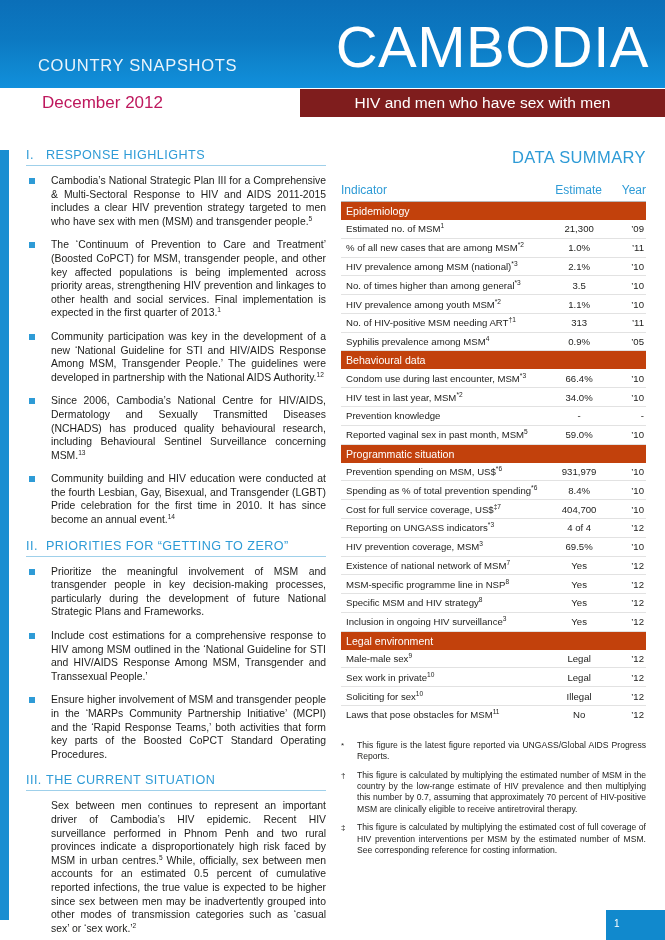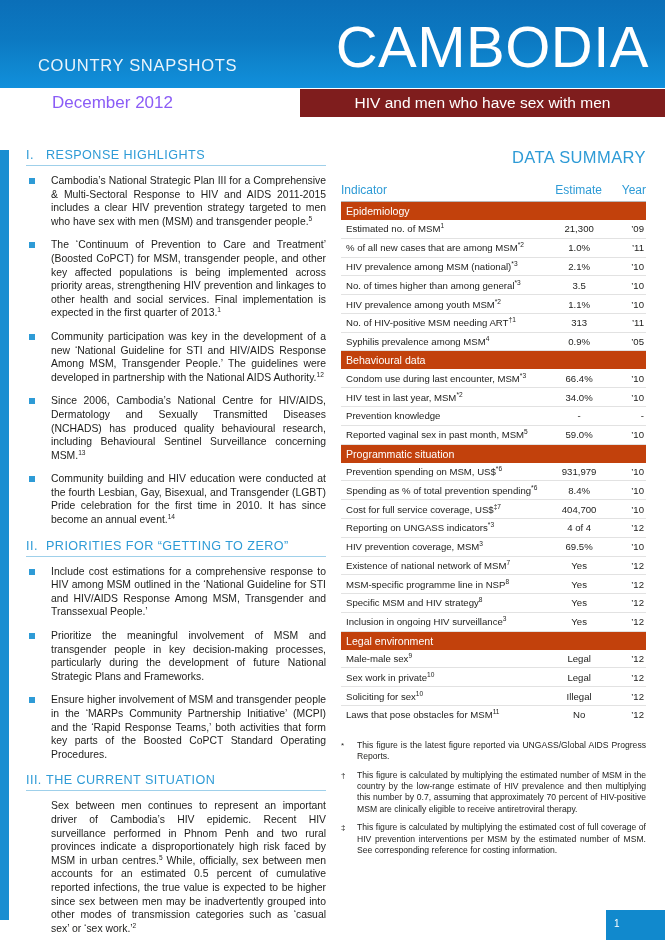--- a/index.html
+++ b/index.html
@@ -19,22 +19,22 @@
   .kicker {
     position: absolute; left: 38px; top: 56px;
     color: #eaf4fb; font-size: 16.5px; letter-spacing: 0.7px; font-weight: 400;
   }
   .country-title {
     position: absolute; right: 16px; top: 22px;
     color: #ffffff; font-size: 58px; line-height: 50px;
     letter-spacing: 0.5px; font-weight: 400;
   }
   .date-line {
-    position: absolute; left: 52px; top: 93px;
-    color: #8b5cf6; font-size: 17px; font-weight: 400;
+    position: absolute; left: 42px; top: 93px;
+    color: #be185d; font-size: 17px; font-weight: 400;
   }
   .subtitle-band {
     position: absolute; left: 300px; top: 89px; width: 365px; height: 28px;
     background: #7f1d1d;
   }
   .subtitle-band span {
     position: absolute; left: 0; right: 0; top: 5px; text-align: center;
     color: #ffffff; font-size: 15.5px; font-weight: 400;
   }
 
@@ -149,22 +149,22 @@
       <li><span>Community participation was key in the development of a new ‘National Guideline for STI and HIV/AIDS Response Among MSM, Transgender People.’ The guidelines were developed in partnership with the National AIDS Authority.</span><sup>12</sup></li>
       <li><span>Since 2006, Cambodia’s National Centre for HIV/AIDS, Dermatology and Sexually Transmitted Diseases (NCHADS) has produced quality behavioural research, including Behavioural Sentinel Surveillance concerning MSM.</span><sup>13</sup></li>
       <li><span>Community building and HIV education were conducted at the fourth Lesbian, Gay, Bisexual, and Transgender (LGBT) Pride celebration for the first time in 2010. It has since become an annual event.</span><sup>14</sup></li>
     </ul>
 
     <div class="sec-head tight">
       <span class="sec-num">II.</span>
       <span class="sec-txt">PRIORITIES FOR “GETTING TO ZERO”</span>
     </div>
     <ul class="bullets">
+      <li><span>Prioritize the meaningful involvement of MSM and transgender people in key decision-making processes, particularly during the development of future National Strategic Plans and Frameworks.</span></li>
       <li><span>Include cost estimations for a comprehensive response to HIV among MSM outlined in the ‘National Guideline for STI and HIV/AIDS Response Among MSM, Transgender and Transsexual People.’</span></li>
-      <li><span>Prioritize the meaningful involvement of MSM and transgender people in key decision-making processes, particularly during the development of future National Strategic Plans and Frameworks.</span></li>
       <li><span>Ensure higher involvement of MSM and transgender people in the ‘MARPs Community Partnership Initiative’ (MCPI) and the ‘Rapid Response Teams,’ both activities that form key parts of the Boosted CoPCT Standard Operating Procedures.</span></li>
     </ul>
 
     <div class="sec-head tight">
       <span class="sec-num">III.</span>
       <span class="sec-txt">THE CURRENT SITUATION</span>
     </div>
     <p class="body"><span>Sex between men continues to represent an important driver of Cambodia’s HIV epidemic. Recent HIV surveillance performed in Phnom Penh and two rural provinces indicate a disproportionately high risk faced by MSM in urban centres.</span><sup>5</sup><span> While, officially, sex between men accounts for an estimated 0.5 percent of cumulative reported infections, the true value is expected to be higher since sex between men may be inadvertently grouped into other modes of transmission categories such as ‘casual sex’ or ‘sex work.’</span><sup>2</sup></p>
 
   </div>

